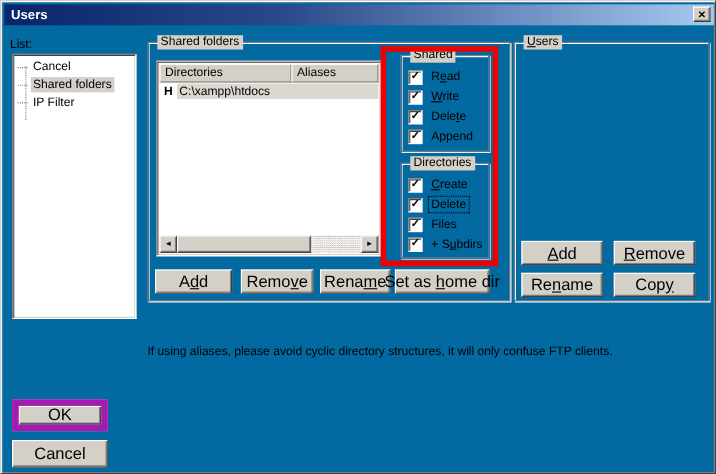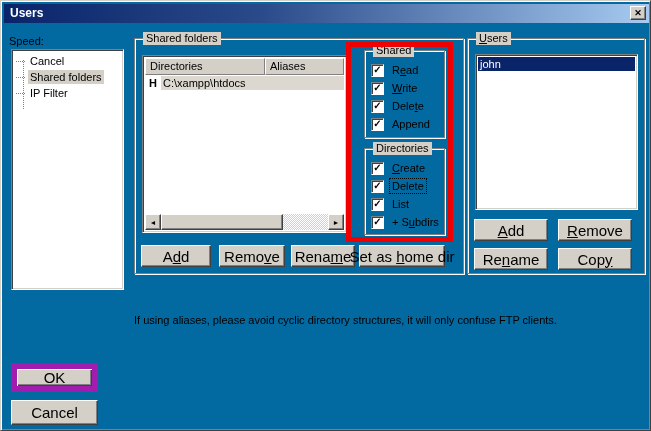--- a/index.html
+++ b/index.html
@@ -90,21 +90,21 @@
 
 <div class="dialog">
 
   <div class="titlebar">
     <span>Users</span>
     <div class="close-btn">
       <span>✕</span>
     </div>
   </div>
 
-  <div class="label" style="left:8px;top:34px;">Speed:</div>
+  <div class="label" style="left:8px;top:34px;">List:</div>
   <div class="tree sunken">
     <div class="tree-vline"></div>
     <div class="tree-row">
       <span class="tree-dash"></span>
       <span class="tree-label">Cancel</span>
     </div>
     <div class="tree-row">
       <span class="tree-dash"></span>
       <span class="tree-label selected">Shared folders</span>
     </div>
@@ -191,37 +191,34 @@
     <div class="cb-row" style="top:30px;">
       <span class="cb-box">
           <span>✓</span>
         </span>
       <span class="cb-label focused">Delete</span>
     </div>
     <div class="cb-row" style="top:48px;">
       <span class="cb-box">
           <span>✓</span>
         </span>
-      <span class="cb-label">List</span>
+      <span class="cb-label">Files</span>
     </div>
     <div class="cb-row" style="top:66px;">
       <span class="cb-box">
           <span>✓</span>
         </span>
       <span class="cb-label">+ S<u>u</u>bdirs</span>
     </div>
   </div>
 
   <div class="red-rect" style="border-color: rgb(238, 0, 0);"></div>
 
   <div class="group" style="left:466px;top:37px;width:178px;height:236px;">
     <span class="group-caption"><u>U</u>sers</span>
-    <div class="userlist sunken">
-      <div class="user-row selected">john</div>
-    </div>
     <div class="btn" style="left:6px;top:180px;width:74px;height:22px;">
       <span><u>A</u>dd</span>
     </div>
     <div class="btn" style="left:90px;top:180px;width:74px;height:22px;">
       <span><u>R</u>emove</span>
     </div>
     <div class="btn" style="left:6px;top:209px;width:74px;height:22px;">
       <span>Re<u>n</u>ame</span>
     </div>
     <div class="btn" style="left:90px;top:209px;width:74px;height:22px;">

